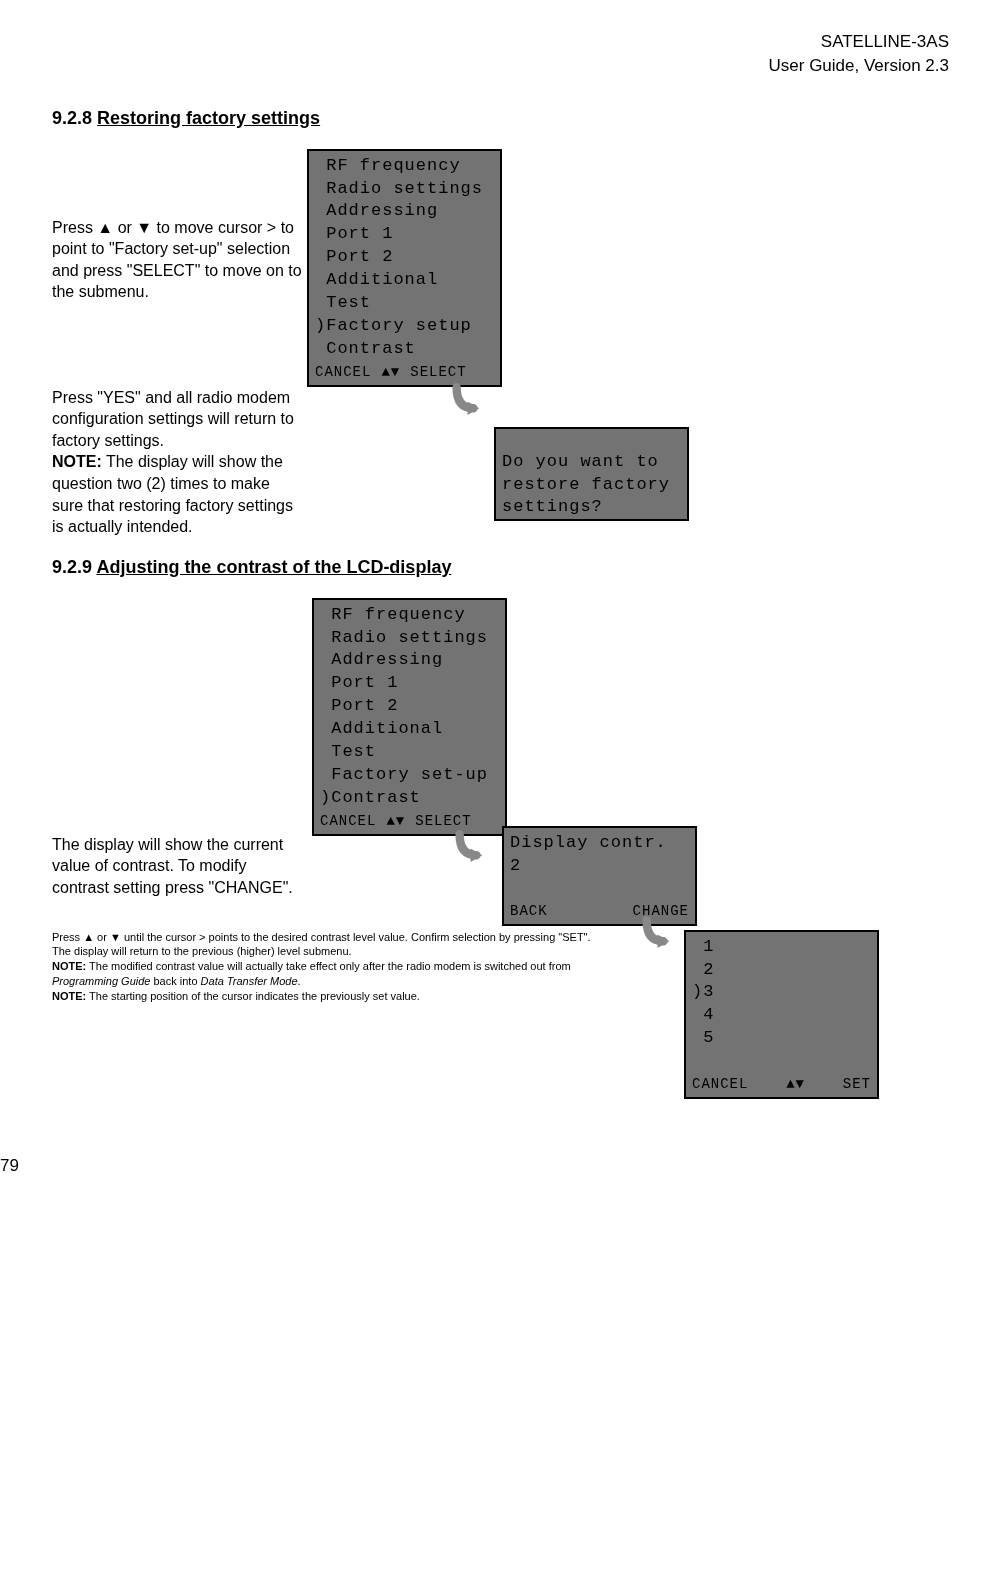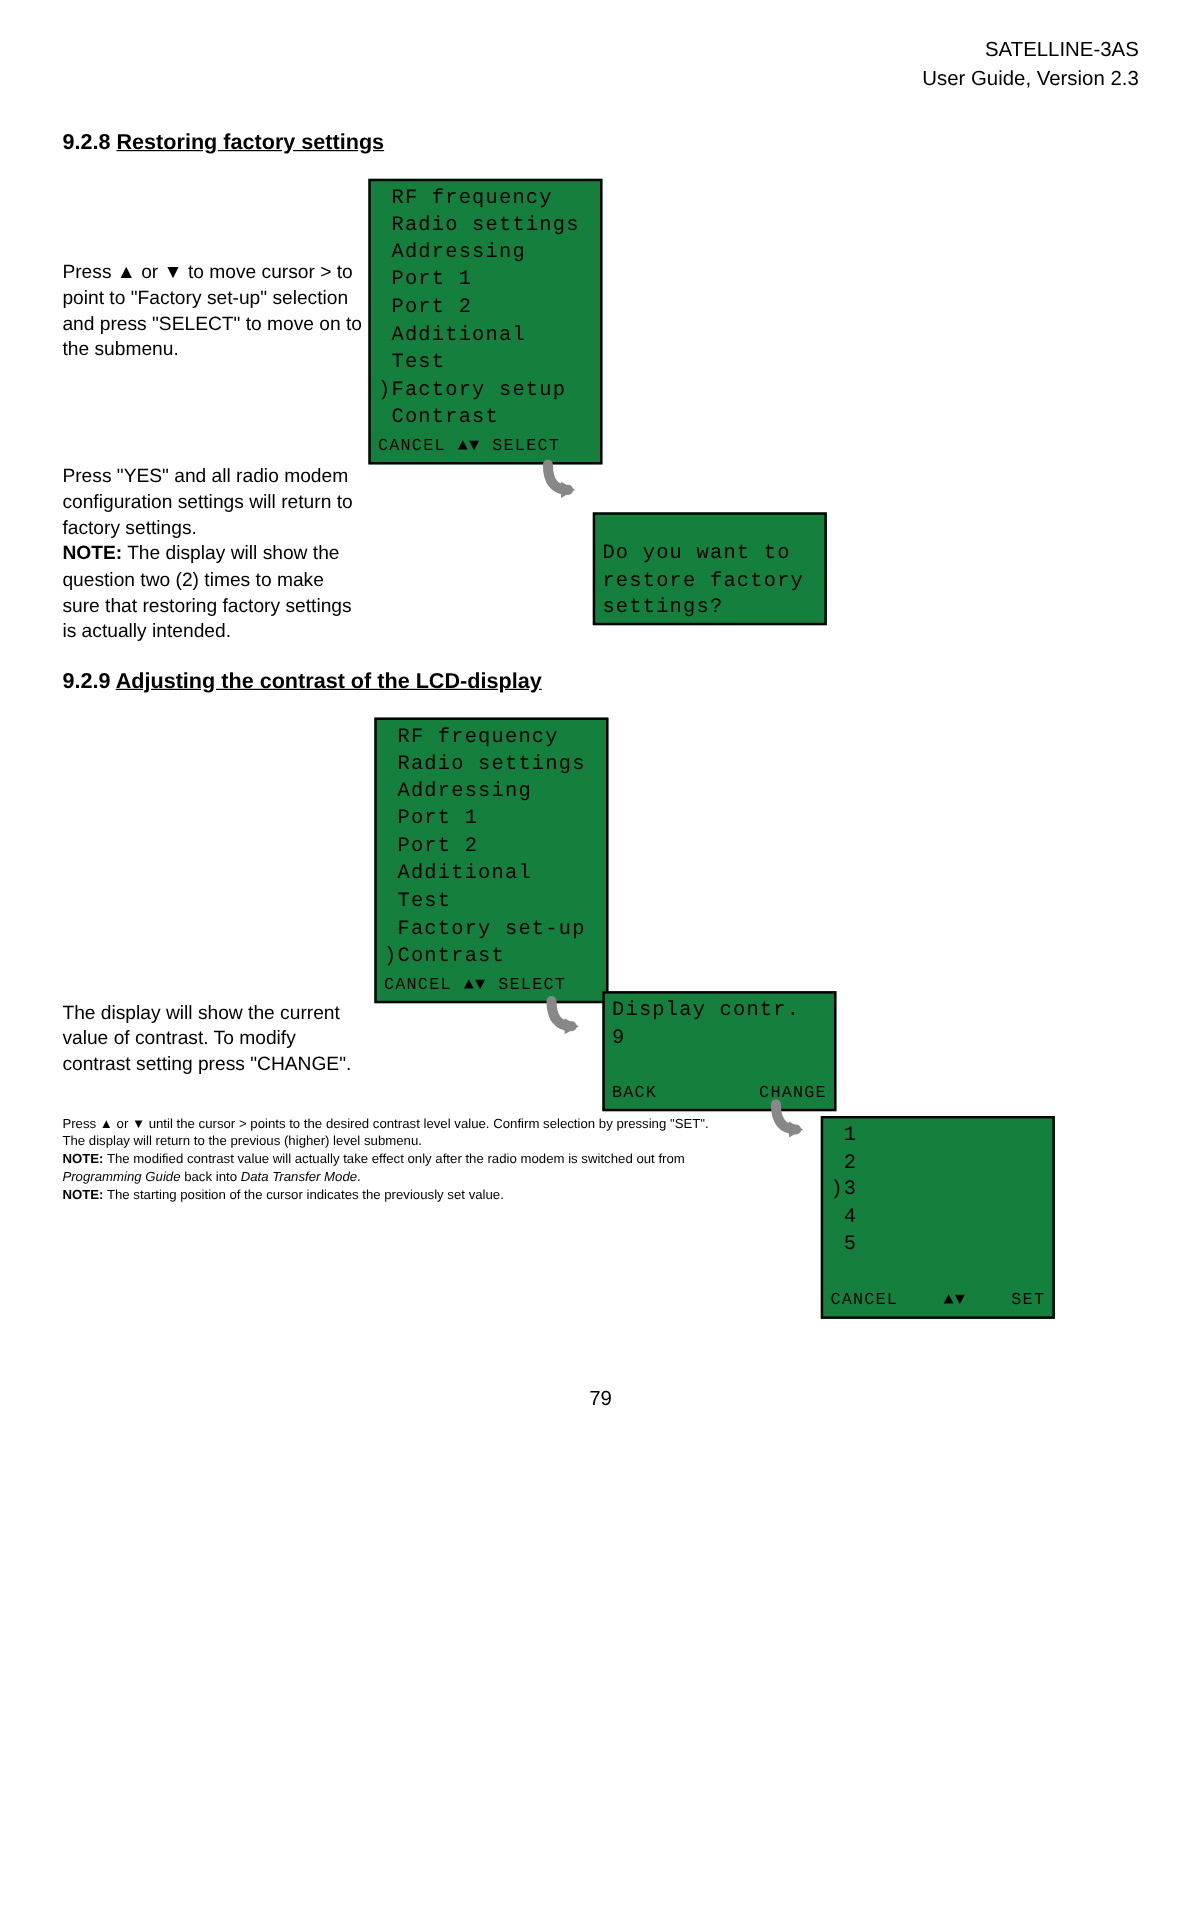--- a/index.html
+++ b/index.html
@@ -35,21 +35,21 @@
       line-height: 1.35;
       width: 250px;
     }
     .instruction-wide {
       font-size: 11px;
       line-height: 1.35;
       width: 540px;
     }
     .lcd-box {
       border: 2px solid #000;
-      background: #15803d;
+      background: #737373;
       font-family: "Courier New", monospace;
       font-size: 17px;
       letter-spacing: 1px;
       line-height: 1.35;
       display: inline-block;
       min-width: 195px;
     }
     .lcd-body {
       padding: 4px 6px 0 6px;
       white-space: pre;
@@ -69,21 +69,21 @@
     }
     .arrow {
       width: 42px;
       height: 42px;
     }
     .page-number {
       position: absolute;
       bottom: 20px;
       left: 0;
       right: 0;
-      text-align: center;
+      text-align: left;
       font-size: 17px;
     }
     
     .sec1-area, .sec2-area {
       position: relative;
       min-height: auto;
     }
     .sec1-inst1 { position: absolute; left: 0; top: 68px; }
     .sec1-lcd1 { position: absolute; left: 255px; top: 0; }
     .sec1-inst2 { position: absolute; left: 0; top: 238px; }
@@ -183,21 +183,21 @@
 
     <div class="instruction sec2-inst2">The display will show the current value of contrast. To modify contrast setting press "CHANGE".</div>
 
     <svg class="arrow sec2-arrow1" viewBox="0 0 50 50">
       <path d="M 15 5 Q 15 30 35 30" stroke="#888" stroke-width="10" fill="none" stroke-linecap="round"></path>
       <path d="M 28 22 L 42 30 L 28 38 Z" fill="#888"></path>
     </svg>
 
     <div class="lcd-box sec2-lcd2">
       <div class="lcd-body">Display contr.
-9
+2
  </div>
       <div class="lcd-footer">
         <span>BACK</span>
         <span>CHANGE</span>
       </div>
     </div>
 
     <div class="instruction-wide sec2-inst3">
       <span>Press ▲ or ▼  until the cursor &gt; points to the desired contrast level value. Confirm selection by pressing "SET". The display will return to the previous (higher) level submenu.</span><br>
       <b>NOTE:</b><span> The modified contrast value will actually take effect only after the radio modem is switched out from </span><i>Programming Guide</i><span> back into </span><i>Data Transfer Mode</i><span>.</span><br>

